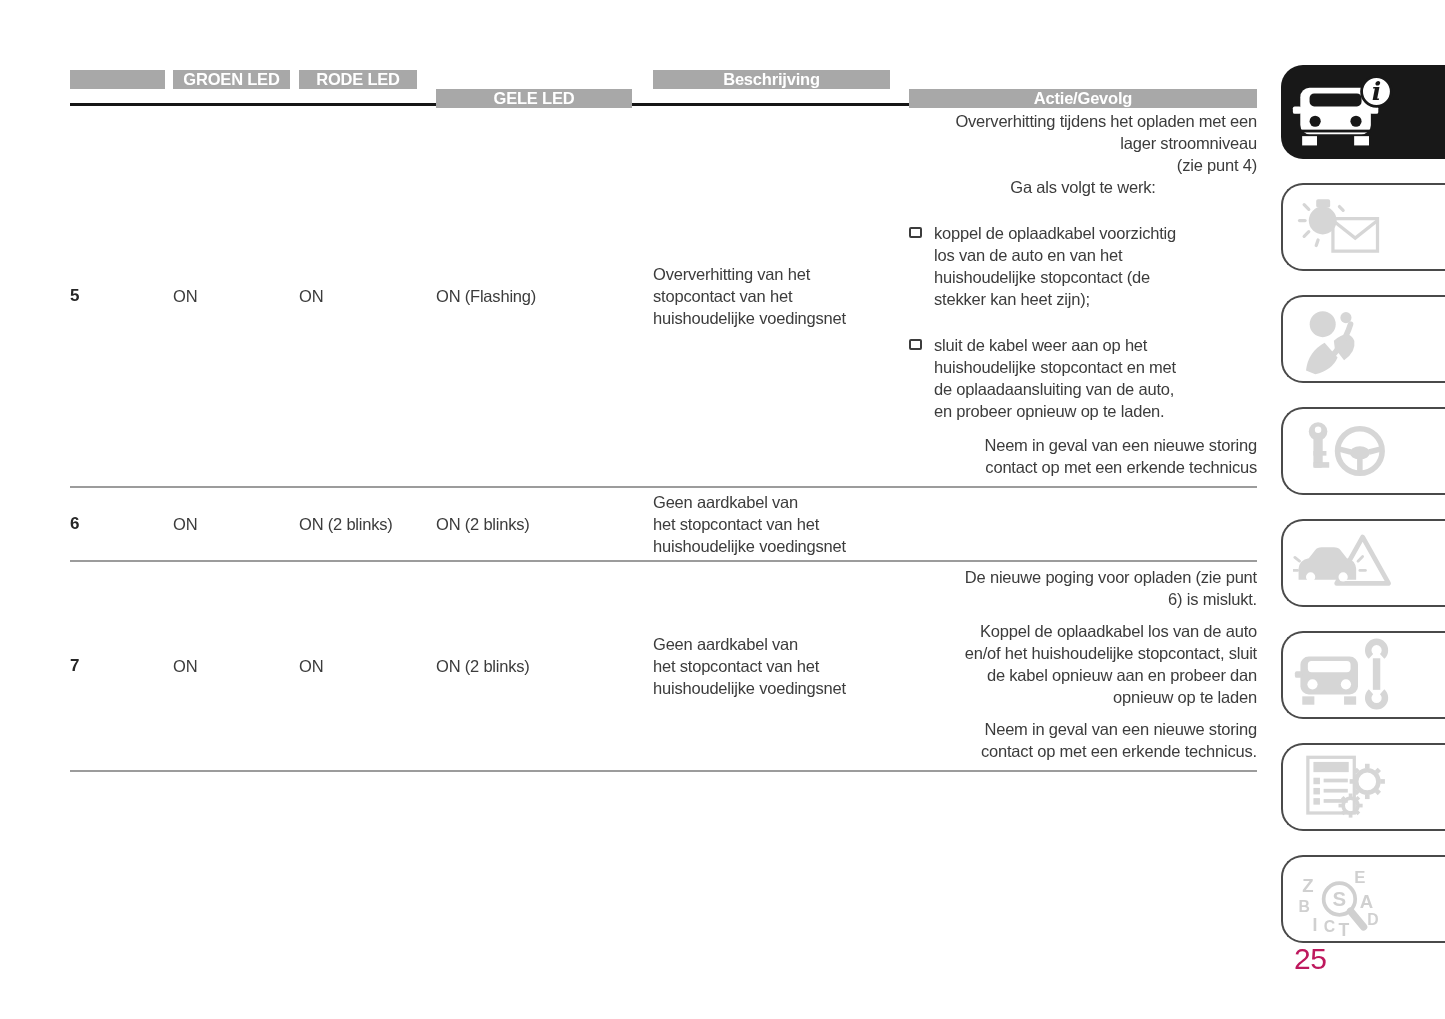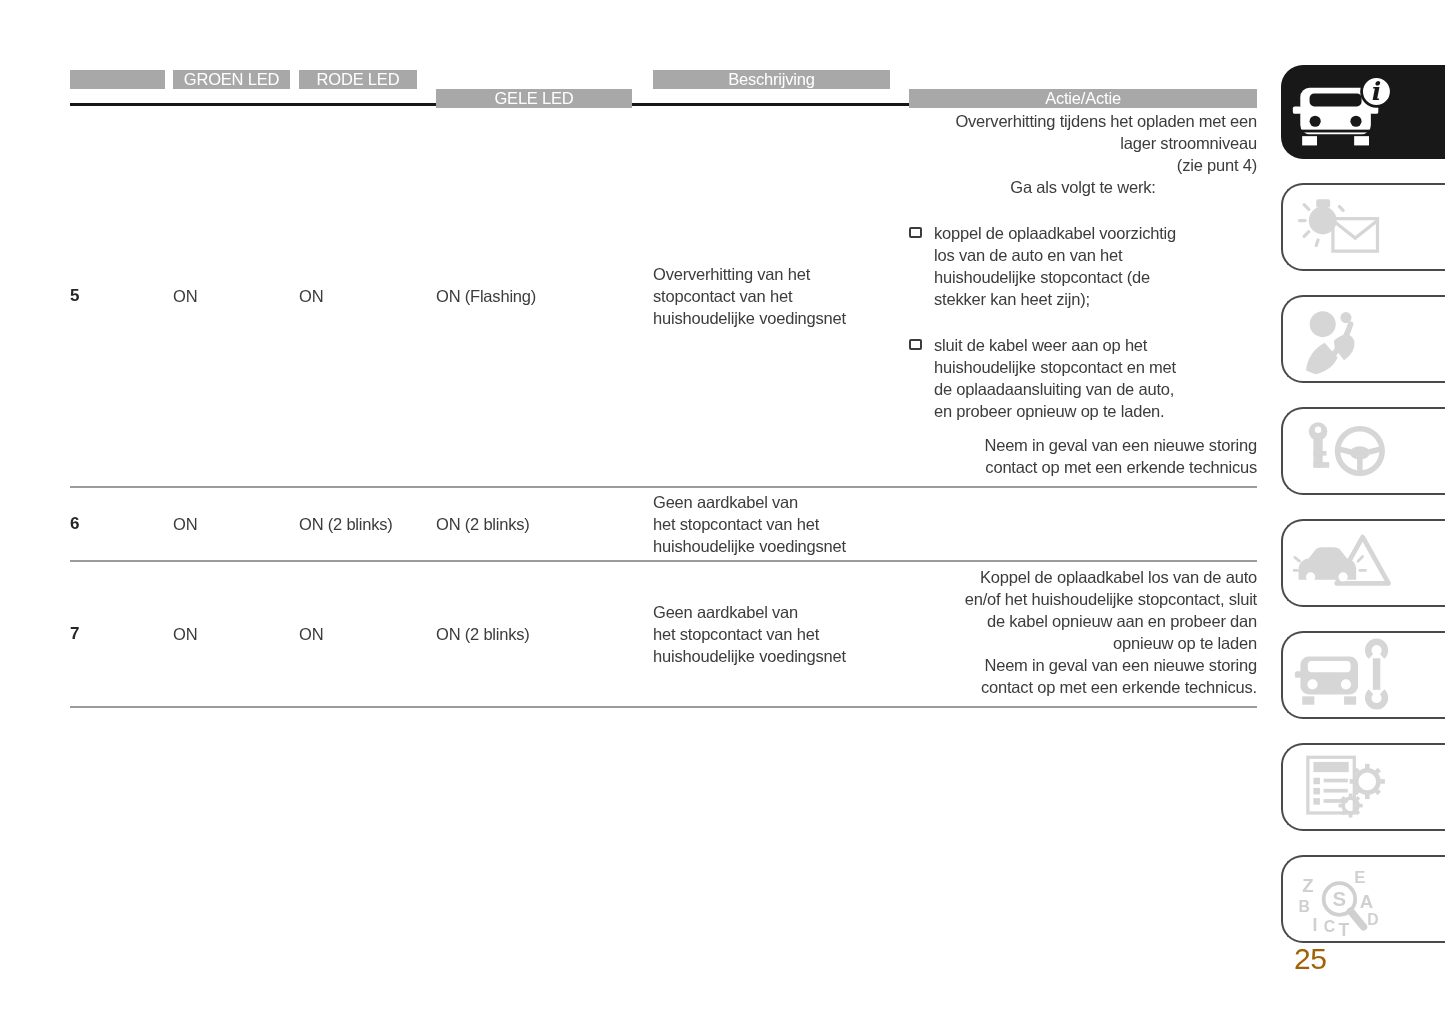--- a/index.html
+++ b/index.html
@@ -6,60 +6,60 @@
   html,body { width:1445px; height:1019px; background:#ffffff; overflow:hidden;
               font-family:"Liberation Sans", sans-serif; }
   .page { position:relative; width:1445px; height:1019px; background:#fff; }
 
   
   .led-table { position:absolute; left:70px; top:70px; width:1187px; color:#3c3c3c; }
   .grid { display:grid; grid-template-columns:95px 8px 117px 9px 118px 19px 196px 21px 237px 19px 348px; }
   .c1{grid-column:1} .c2{grid-column:3} .c3{grid-column:5} .c4{grid-column:7} .c5{grid-column:9} .c6{grid-column:11}
 
   .thead { height:36px; border-bottom:3px solid #161616; }
-  .th { background:#a8a8a8; color:#ffffff; font-weight:normal; font-size:16.5px; letter-spacing:-0.2px;
+  .th { background:#a8a8a8; color:#ffffff; font-weight:bold; font-size:16.5px; letter-spacing:-0.2px;
         display:flex; align-items:center; justify-content:center; }
 
   .trow { align-items:center; border-bottom:2px solid #9c9c9c; font-size:16.5px; line-height:22px; letter-spacing:-0.2px; }
   .cell { text-align:left; }
   .cell.num { font-weight:bold; color:#262626; font-size:17px; }
   .pre { white-space:pre-line; }
 
   .actie { text-align:center; padding:4px 0 8px 0; }
   .actie p.center { text-align:right; }
   .actie p.left { text-align:center; margin-top:0px; }
   .actie .note { margin-top:12px; }
   .bullet { display:flex; text-align:left; margin-top:24px; }
   .bmark { flex:0 0 auto; width:13px; height:11px; border:2px solid #3c3c3c; border-radius:2px;
            margin:5px 12px 0 0; }
-  .r7 .actie p + p { }
+  .r7 .actie p + p { margin-top:10px; }
 
   
   .sidebar { position:absolute; left:1281px; top:0; width:164px; padding-top:65px; }
   .tab { height:88px; margin-bottom:24px; background:#ffffff; border:2px solid #4a4a4a; border-right:none;
          border-radius:22px 0 0 22px; display:flex; align-items:center; padding-left:10px; cursor:pointer; }
   .tab.active { height:94px; background:#181818; border:none; }
 
   
-  .page-number { position:absolute; left:1294px; top:942px; font-size:30px; color:#a16207; letter-spacing:-0.5px; }
+  .page-number { position:absolute; left:1294px; top:942px; font-size:30px; color:#be185d; letter-spacing:-0.5px; }
 </style>
 </head>
 <body>
 
 <div class="page">
 
   <div class="led-table">
 
     <div class="grid thead">
       <div class="th c1"></div>
       <div class="th c2">GROEN LED</div>
       <div class="th c3">RODE LED</div>
       <div class="th c5">Beschrijving</div>
       <div class="th c4">GELE LED</div>
-      <div class="th c6">Actie/Actie</div>
+      <div class="th c6">Actie/Gevolg</div>
     </div>
 
     <div class="grid trow">
       <div class="cell num c1">5</div>
       <div class="cell c2">ON</div>
       <div class="cell c3">ON</div>
       <div class="cell c4">ON (Flashing)</div>
       <div class="cell c5 pre">Oververhitting van het
 stopcontact van het
 huishoudelijke voedingsnet</div>
@@ -99,20 +99,22 @@
 
     <div class="grid trow r7">
       <div class="cell num c1">7</div>
       <div class="cell c2">ON</div>
       <div class="cell c3">ON</div>
       <div class="cell c4">ON (2 blinks)</div>
       <div class="cell c5 pre">Geen aardkabel van
 het stopcontact van het
 huishoudelijke voedingsnet</div>
       <div class="cell c6 actie">
+        <p class="center pre">De nieuwe poging voor opladen (zie punt
+6) is mislukt.</p>
         <p class="center pre">Koppel de oplaadkabel los van de auto
 en/of het huishoudelijke stopcontact, sluit
 de kabel opnieuw aan en probeer dan
 opnieuw op te laden</p>
         <p class="center pre">Neem in geval van een nieuwe storing
 contact op met een erkende technicus.</p>
       </div>
     </div>
   </div>
 

